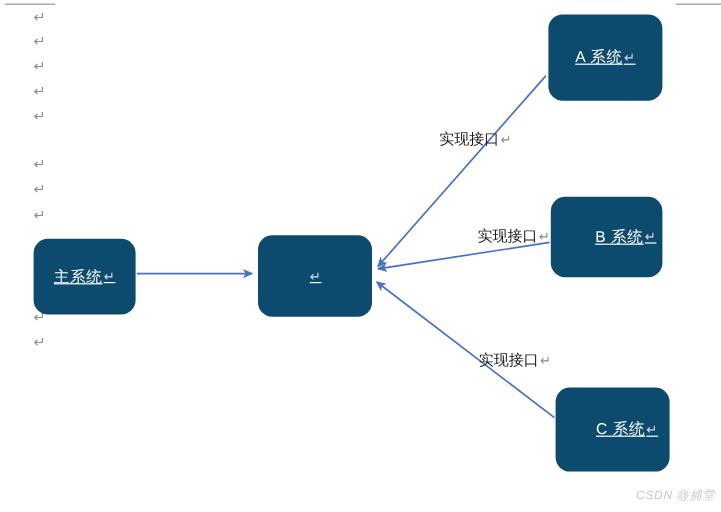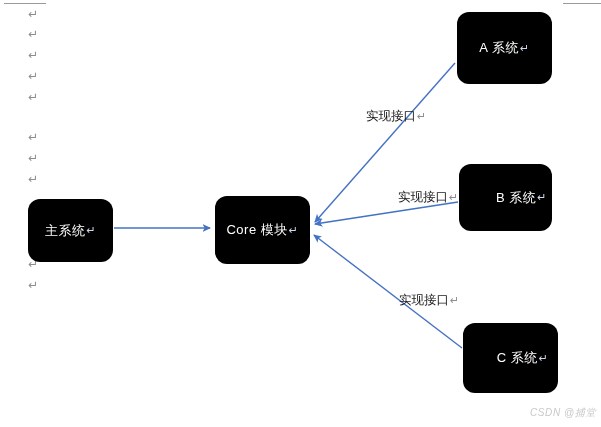--- a/index.html
+++ b/index.html
@@ -28,29 +28,30 @@
     font-family:"DejaVu Sans",sans-serif;
     user-select:none;
   }
 
   
   #arrows{position:absolute;left:0;top:0;width:601px;height:427px;pointer-events:none;}
 
   
   .node{
     position:absolute;
-    background:#000000;
+    background:#0c4a6e;
     border-radius:12px;
     color:#ffffff;
     display:flex;
     align-items:center;
     justify-content:center;
     font-size:13px;
     letter-spacing:0.5px;
     box-sizing:border-box;
+    text-decoration:underline;
   }
   .node .nlabel{white-space:nowrap;}
   .node .pmark{color:#cfd9ee;font-size:11px;margin-left:1px;}
 
   #node-main  {left:28px; top:199px; width:85px;  height:63px;}
   #node-core  {left:215px;top:196px; width:95px;  height:68px;}
   #node-a     {left:457px;top:12px;  width:95px;  height:72px;}
   #node-b     {left:459px;top:164px; width:93px;  height:67px;padding-left:32px;}
   #node-c     {left:463px;top:323px; width:95px;  height:70px;padding-left:24px;}
 
@@ -118,21 +119,20 @@
 
     <line x1="462" y1="348" x2="314" y2="235" stroke="#4472C4" stroke-width="1.4" marker-end="url(#ah)"></line>
   </svg>
 
   <div class="node" id="node-main">
     <span class="nlabel">主系统</span>
       <span class="pmark">↵</span>
   </div>
 
   <div class="node" id="node-core">
-    <span class="nlabel">Core 模块</span>
       <span class="pmark">↵</span>
   </div>
 
   <div class="node" id="node-a">
     <span class="nlabel">A 系统</span>
       <span class="pmark">↵</span>
   </div>
 
   <div class="node" id="node-b">
     <span class="nlabel">B 系统</span>

